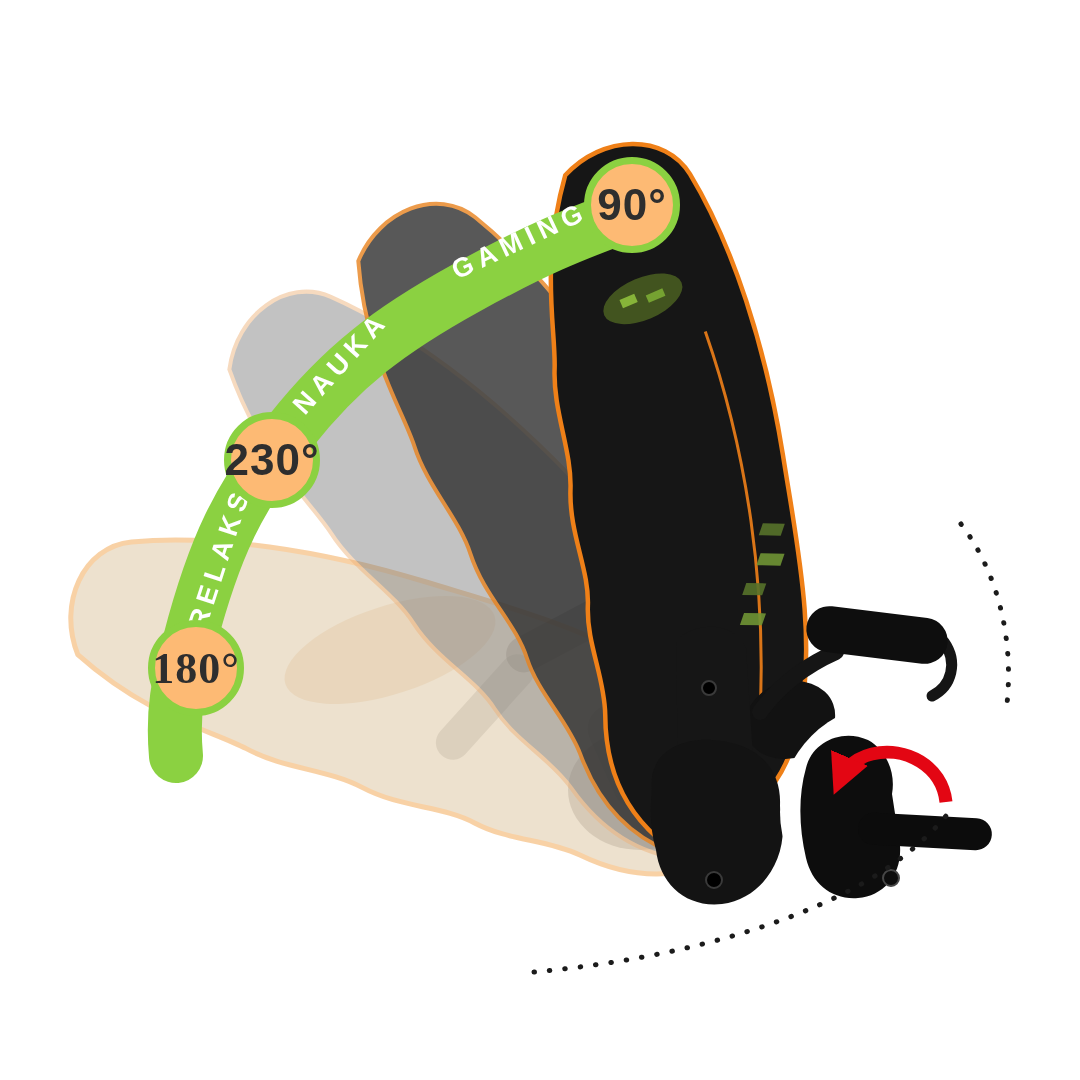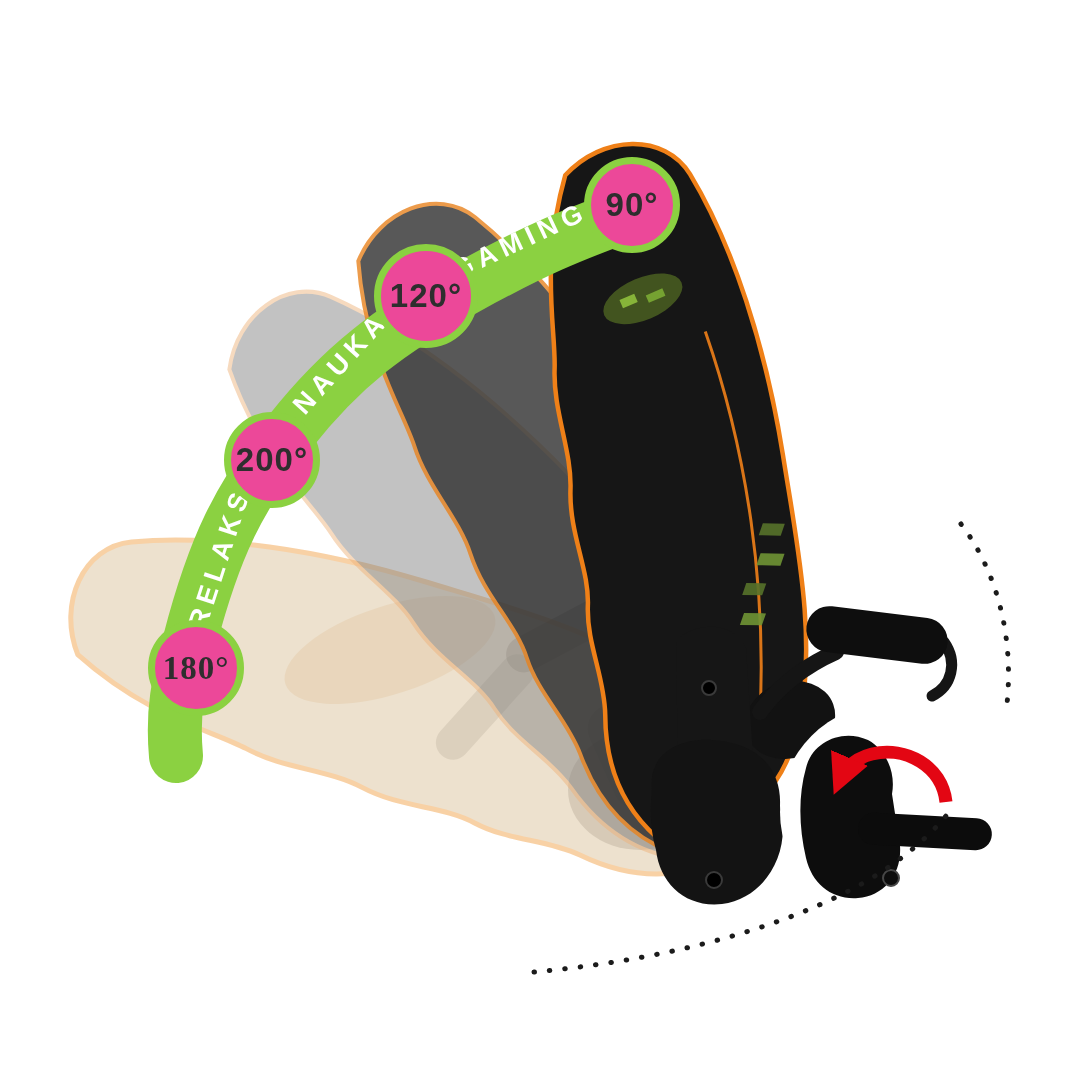--- a/index.html
+++ b/index.html
@@ -15,23 +15,23 @@
   .stage{position:relative;width:1080px;height:1080px;background:var(--white,#fff);overflow:hidden;}
   .art{position:absolute;left:0;top:0;width:1080px;height:1080px;}
 
   
   .band{fill:none;stroke:var(--green,#8bd141);stroke-width:54;stroke-linecap:round;}
 
   
   .dotted{fill:none;stroke:#1b1b1b;stroke-width:5;stroke-linecap:round;stroke-dasharray:0.5 15;}
 
   
-  .badge{position:absolute;width:96px;height:96px;border-radius:50%;background:#ec4899;
+  .badge{position:absolute;width:96px;height:96px;border-radius:50%;background:#fdba74;
          border:7px solid var(--green,#8bd141);display:flex;align-items:center;justify-content:center;
-         font-weight:700;font-size:33px;color:var(--text-dark,#2e2e2e);letter-spacing:1px;}
+         font-weight:700;font-size:44px;color:var(--text-dark,#2e2e2e);letter-spacing:1px;}
   .badge-90{left:584px;top:157px;}
   .badge-120{left:374px;top:244px;width:104px;height:104px;}
   .badge-140{left:224px;top:412px;}
   .badge-180{left:148px;top:620px;font-family:Liberation Serif, serif;}
 
   
   .zone{position:absolute;color:#fff;font-weight:700;font-size:27px;letter-spacing:6px;white-space:nowrap;}
   .zone-gaming{left:520px;top:241px;transform:translate(-50%,-50%) rotate(-25deg);}
   .zone-nauka{left:341px;top:363px;transform:translate(-50%,-50%) rotate(-48deg);}
   .zone-relaks{left:220px;top:558px;transform:translate(-50%,-50%) rotate(-72deg);}
@@ -123,23 +123,20 @@
     <path class="band" d="M 176,756 C 172,712 178,682 190,640 C 214,548 238,498 290,432 C 342,366 390,330 466,288 C 530,253 566,236 652,206"></path>
   </svg>
 
   <div class="zone zone-gaming">GAMING</div>
   <div class="zone zone-nauka">NAUKA</div>
   <div class="zone zone-relaks">RELAKS</div>
 
   <div class="badge badge-90">
     <span>90°</span>
   </div>
-  <div class="badge badge-120">
-    <span>120°</span>
-  </div>
   <div class="badge badge-140">
-    <span>200°</span>
+    <span>230°</span>
   </div>
   <div class="badge badge-180">
     <span>180°</span>
   </div>
 
 </div>
 
 </body></html>

